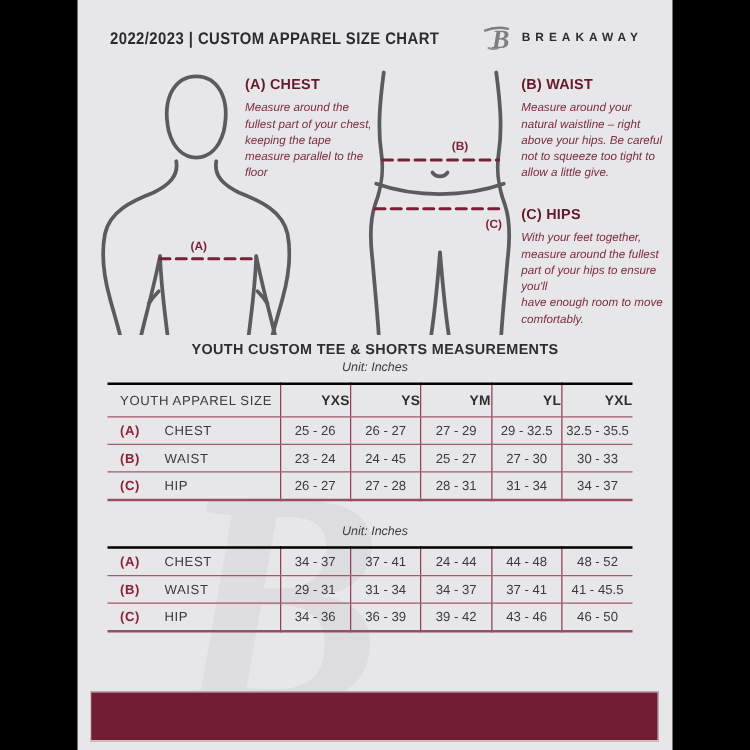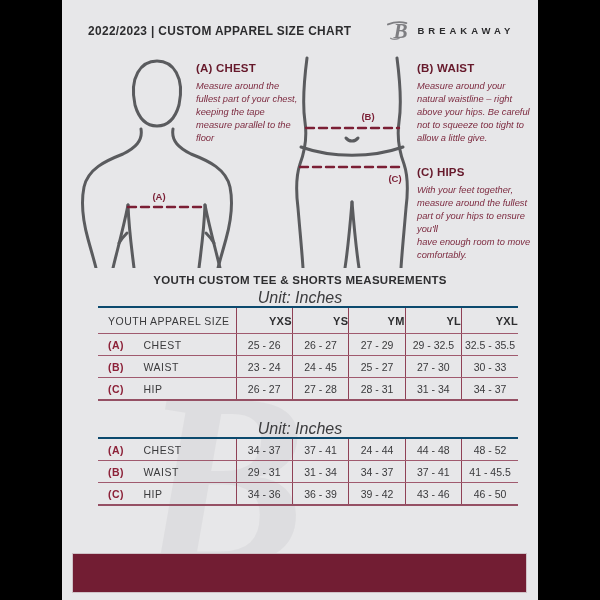--- a/index.html
+++ b/index.html
@@ -29,26 +29,26 @@
   .fig path.dash{stroke:#7b1f35;stroke-width:2.4;stroke-dasharray:8,5;}
   .fig text{font-family:"Liberation Sans",sans-serif;font-size:9.5px;font-weight:bold;fill:#7b1f35;}
   .instr{position:absolute;}
   .instr-title{font-size:11.5px;font-weight:bold;color:#66192b;letter-spacing:.2px;margin:0 0 6px 0;}
   .instr-body{font-size:9.3px;font-style:italic;color:#7d2b40;line-height:1.4;margin:0;white-space:pre-line;}
   .instr-chest{left:134px;top:62px;width:106px;}
   .instr-waist{left:355px;top:62px;width:114px;}
   .instr-hips{left:355px;top:166px;width:114px;}
   
   .section-title{position:absolute;left:0;width:100%;text-align:center;font-size:11.5px;font-weight:bold;color:#2e2e30;letter-spacing:.3px;}
-  .unit{position:absolute;left:0;width:100%;text-align:center;font-size:16px;font-style:italic;color:#3c3c3e;}
+  .unit{position:absolute;left:0;width:100%;text-align:center;font-size:10px;font-style:italic;color:#3c3c3e;}
   .t1-title{top:274px;} .t1-unit{top:289px;}
   .t2-title{top:405px;} .t2-unit{top:420px;}
   table.size-table{
-    position:absolute;left:36px;width:420px;border-collapse:collapse;table-layout:fixed;
-    border-top:2px solid #0c4a6e;border-bottom:2px solid #955064;
+    position:absolute;left:24px;width:420px;border-collapse:collapse;table-layout:fixed;
+    border-top:2px solid #000000;border-bottom:2px solid #955064;
   }
   .t1{top:306px;} .t2{top:437px;}
   table.size-table col.c-label{width:138px;}
   table.size-table th,table.size-table td{padding:0;}
   table.size-table tr:not(:last-child) th,
   table.size-table tr:not(:last-child) td{border-bottom:1px solid #a05a6e;}
   table.size-table th:not(:last-child),
   table.size-table td:not(:last-child){border-right:1px solid #8f4156;}
   table.size-table th{height:25px;}
   table.size-table td{height:21px;}

